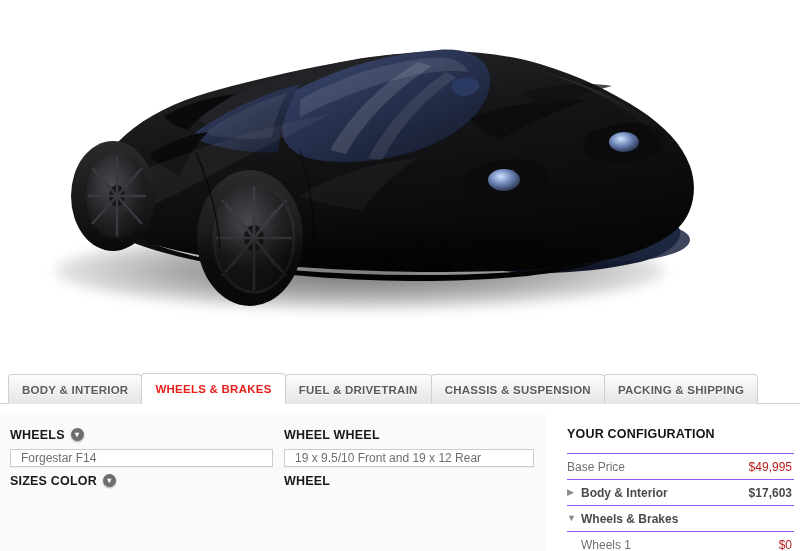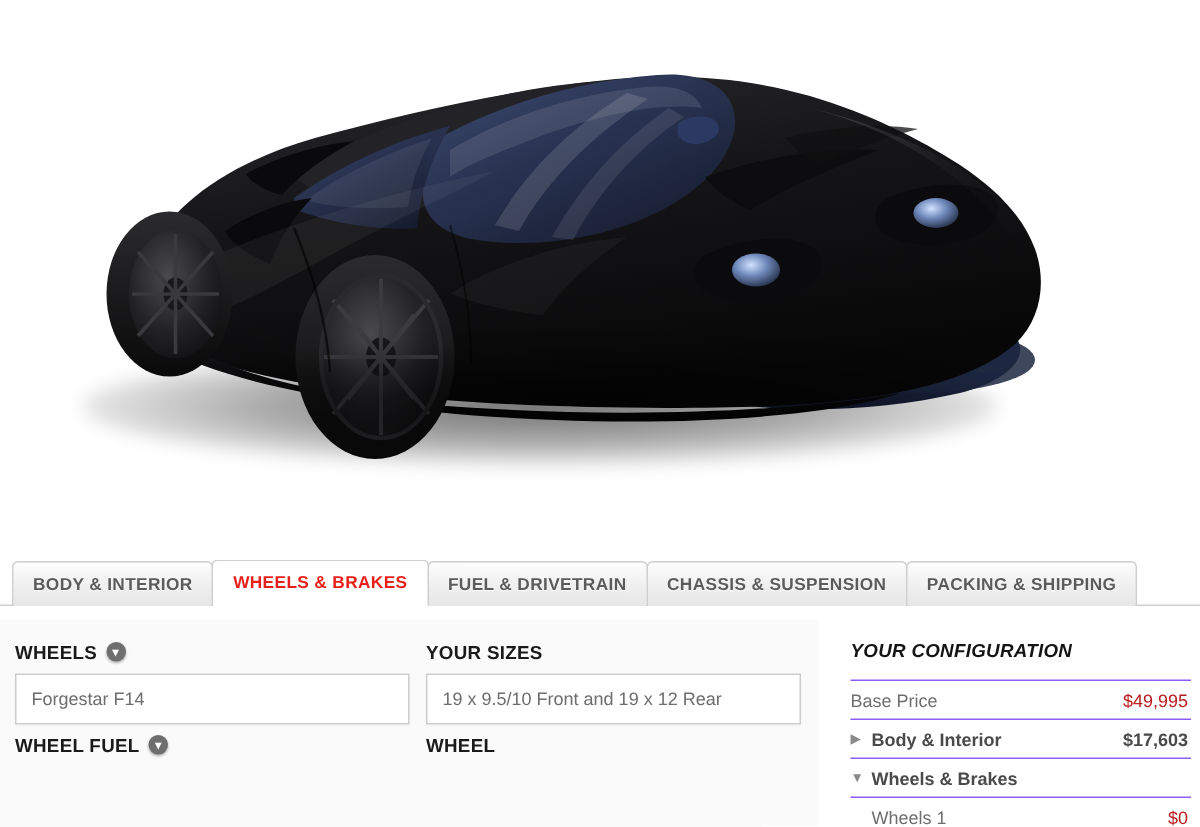--- a/index.html
+++ b/index.html
@@ -131,21 +131,21 @@
     color: #ffffff;
     font-size: 8px;
     font-weight: bold;
     line-height: 1;
     box-shadow: 0 1px 2px rgba(0,0,0,0.35);
     cursor: pointer;
     user-select: none;
   }
   .opt-select {
     width: 100%;
-    height: 34px;
+    height: 18px;
     display: flex;
     align-items: center;
     padding: 0 10px;
     background: #ffffff;
     border: 1px solid #cdcdcd;
     font-size: 12px;
     color: #6d6d6d;
     cursor: pointer;
     box-shadow: 0 1px 1px rgba(0,0,0,0.04);
   }
@@ -155,21 +155,20 @@
     flex: 1;
     background: #ffffff;
     padding: 14px 6px 0 22px;
   }
   .config-title {
     font-size: 12.5px;
     font-weight: bold;
     letter-spacing: 0.2px;
     color: #141414;
     margin-bottom: 12px;
-    font-style: italic;
   }
   .cfg-row {
     display: flex;
     align-items: center;
     height: 26px;
     border-top: 1px solid #8b5cf6;
     font-size: 12px;
   }
   .cfg-row .cfg-name { flex: 1; color: #6f6f6f; }
   .cfg-row .cfg-price { color: #b91c1c; padding-right: 2px; }
@@ -359,30 +358,30 @@
           <span>WHEELS</span>
           <span class="info-badge">▾</span>
         </div>
         <div class="opt-select">
           <span>Forgestar F14</span>
         </div>
       </div>
 
       <div class="opt-field">
         <div class="opt-label">
-          <span>YOUR SIZES</span>
+          <span>WHEEL WHEEL</span>
         </div>
         <div class="opt-select">
           <span>19 x 9.5/10 Front and 19 x 12 Rear</span>
         </div>
       </div>
 
       <div class="opt-field">
         <div class="opt-label">
-          <span>WHEEL FUEL</span>
+          <span>SIZES COLOR</span>
           <span class="info-badge">▾</span>
         </div>
       </div>
 
       <div class="opt-field">
         <div class="opt-label">
           <span>WHEEL</span>
         </div>
       </div>
 

